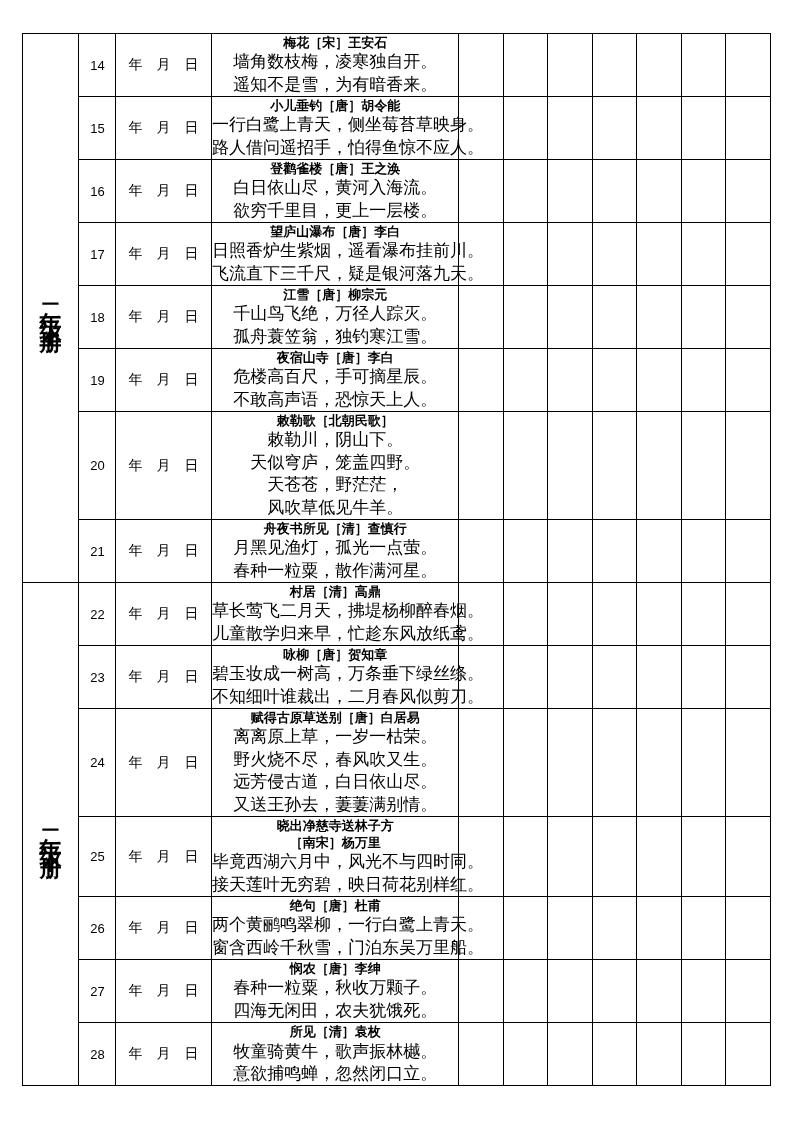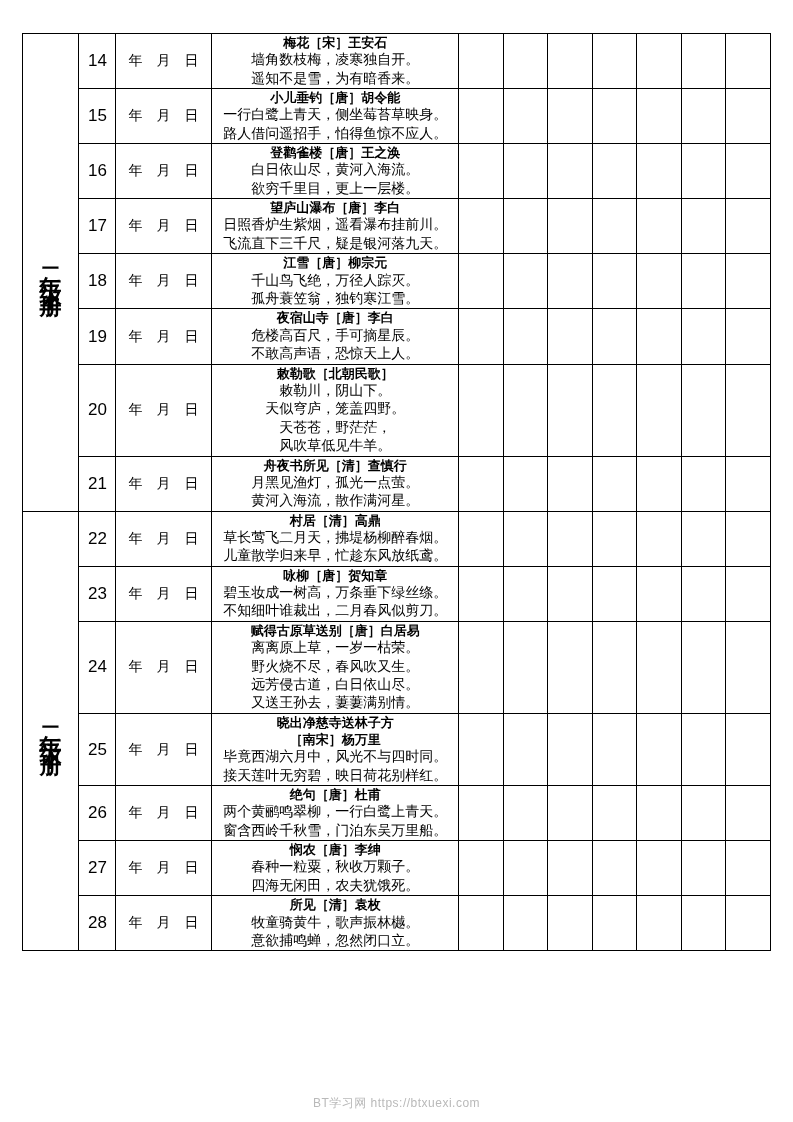--- a/index.html
+++ b/index.html
@@ -50,21 +50,21 @@
     font-family: "Liberation Serif", "DejaVu Serif", serif;
   }
   .grade-cell .gtext {
     display: inline-block;
     writing-mode: vertical-rl;
     text-orientation: upright;
     letter-spacing: 7px;
     line-height: 1.25;
   }
   .num-cell {
-    font-size: 17px;
+    font-size: 13px;
     font-family: "Liberation Sans", sans-serif;
   }
   .date-cell {
     font-size: 14px;
     font-family: "Liberation Serif", "DejaVu Serif", serif;
     white-space: nowrap;
   }
   .date-cell span {
     display: inline-block;
     padding: 0 7px;
@@ -73,21 +73,21 @@
     padding: 3px 2px 4px 2px;
     line-height: 1.32;
   }
   .poem-title {
     font-size: 13px;
     font-weight: bold;
     display: block;
     white-space: nowrap;
   }
   .poem-line {
-    font-size: 14px;
+    font-size: 17px;
     display: block;
     white-space: nowrap;
   }
   .blank-cell { }
   .watermark {
     position: absolute;
     left: 0;
     top: 1095px;
     width: 793px;
     text-align: center;
@@ -246,21 +246,21 @@
           <td class="blank-cell"></td>
         </tr>
         <tr>
           <td class="num-cell">21</td>
           <td class="date-cell"><span>年</span><span>月</span><span>日</span></td>
           <td class="poem-cell">
             <div>
               <span class="poem-title">舟夜书所见［清］查慎行</span>
             </div>
             <span class="poem-line">月黑见渔灯，孤光一点萤。</span>
-            <span class="poem-line">黄河入海流，散作满河星。</span>
+            <span class="poem-line">春种一粒粟，散作满河星。</span>
           </td>
           <td class="blank-cell"></td>
           <td class="blank-cell"></td>
           <td class="blank-cell"></td>
           <td class="blank-cell"></td>
           <td class="blank-cell"></td>
           <td class="blank-cell"></td>
           <td class="blank-cell"></td>
         </tr>
         <tr>
@@ -389,14 +389,13 @@
           <td class="blank-cell"></td>
           <td class="blank-cell"></td>
           <td class="blank-cell"></td>
           <td class="blank-cell"></td>
           <td class="blank-cell"></td>
           <td class="blank-cell"></td>
         </tr>
       </tbody>
   </table>
 
-  <div class="watermark">BT学习网 https://btxuexi.com</div>
 </div>
 
 </body></html>

